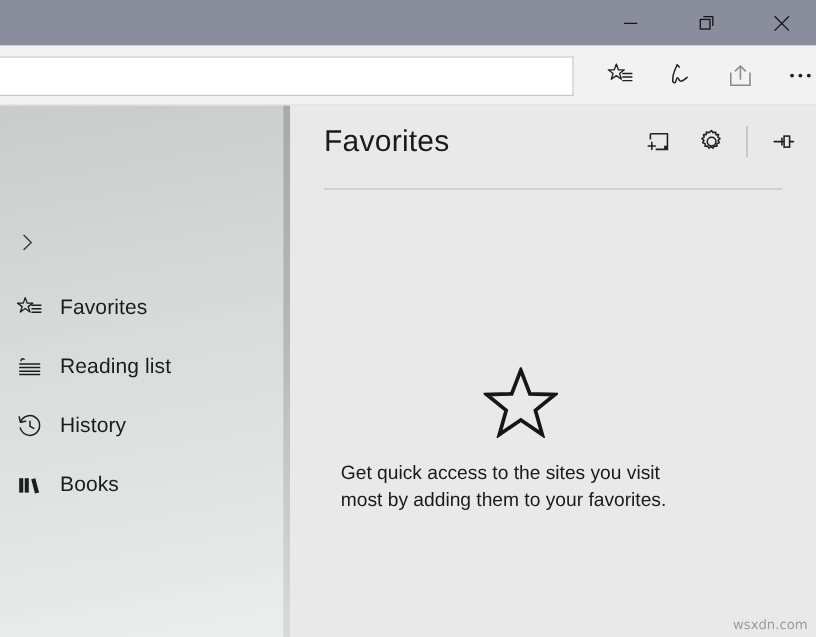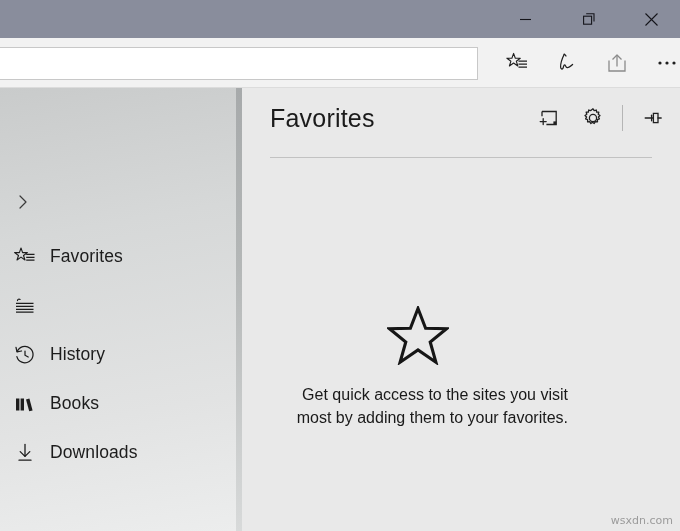--- a/index.html
+++ b/index.html
@@ -208,21 +208,22 @@
     width: 382px;
     height: 1px;
     background: #c2c2c2;
   }
 
   .empty-state {
     position: absolute;
     left: 0;
     top: 218px;
     width: 352px;
-    text-align: right;
+    text-align: left;
+    padding-left: 16px;
   }
   .empty-star {
     display: flex;
     justify-content: center;
     color: #161616;
     margin-bottom: 18px;
   }
   .empty-star svg { display: block; }
   .empty-text {
     font-size: 16px;
@@ -343,20 +344,21 @@
         <span class="sb-label">Favorites</span>
       </div>
 
       <div class="sb-item">
         <span class="sb-icon">
           <svg width="24" height="24" viewBox="0 0 24 24">
             <path d="M4.5 6.6 C4.5 5.2 6 4.6 7.1 5.4" fill="none" stroke="#1d1d1d" stroke-width="1.2" stroke-linecap="round"></path>
             <path d="M3 9.3 H20.5 M3 12.3 H20.5 M3 15.3 H20.5 M3 18.1 H20.5" stroke="#1d1d1d" stroke-width="1.3" fill="none"></path>
           </svg>
         </span>
+        <span class="sb-label">Reading list</span>
       </div>
 
       <div class="sb-item">
         <span class="sb-icon">
           <svg width="24" height="24" viewBox="0 0 24 24">
             <path d="M4.2 8.6 A8.2 8.2 0 1 1 3.9 13.6" fill="none" stroke="#1d1d1d" stroke-width="1.25" stroke-linecap="round"></path>
             <path d="M3.0 4.4 L4.0 8.9 L8.5 8.0" fill="none" stroke="#1d1d1d" stroke-width="1.25" stroke-linecap="round" stroke-linejoin="round"></path>
             <path d="M12 8 V12.3 L15.2 14" fill="none" stroke="#1d1d1d" stroke-width="1.25" stroke-linecap="round" stroke-linejoin="round"></path>
           </svg>
         </span>
@@ -367,30 +369,20 @@
         <span class="sb-icon">
           <svg width="24" height="24" viewBox="0 0 24 24">
             <rect x="3" y="6.5" width="3.4" height="12" fill="#1d1d1d"></rect>
             <rect x="7.6" y="6.5" width="3.4" height="12" fill="#1d1d1d"></rect>
             <path d="M13 7.4 L16.4 6.6 L19.6 18.4 L16.2 19.2 Z" fill="#1d1d1d"></path>
           </svg>
         </span>
         <span class="sb-label">Books</span>
       </div>
 
-      <div class="sb-item">
-        <span class="sb-icon">
-          <svg width="24" height="24" viewBox="0 0 24 24">
-            <path d="M12 3.4 V15.2" fill="none" stroke="#1d1d1d" stroke-width="1.3" stroke-linecap="round"></path>
-            <path d="M7.2 10.6 L12 15.4 L16.8 10.6" fill="none" stroke="#1d1d1d" stroke-width="1.3" stroke-linecap="round" stroke-linejoin="round"></path>
-            <path d="M6 19.2 H18" fill="none" stroke="#1d1d1d" stroke-width="1.3" stroke-linecap="round"></path>
-          </svg>
-        </span>
-        <span class="sb-label">Downloads</span>
-      </div>
 
     </div>
   </div>
   <div class="sidebar-edge"></div>
 
   <div class="panel">
 
     <div class="panel-header">
       <div class="panel-title">Favorites</div>
 

